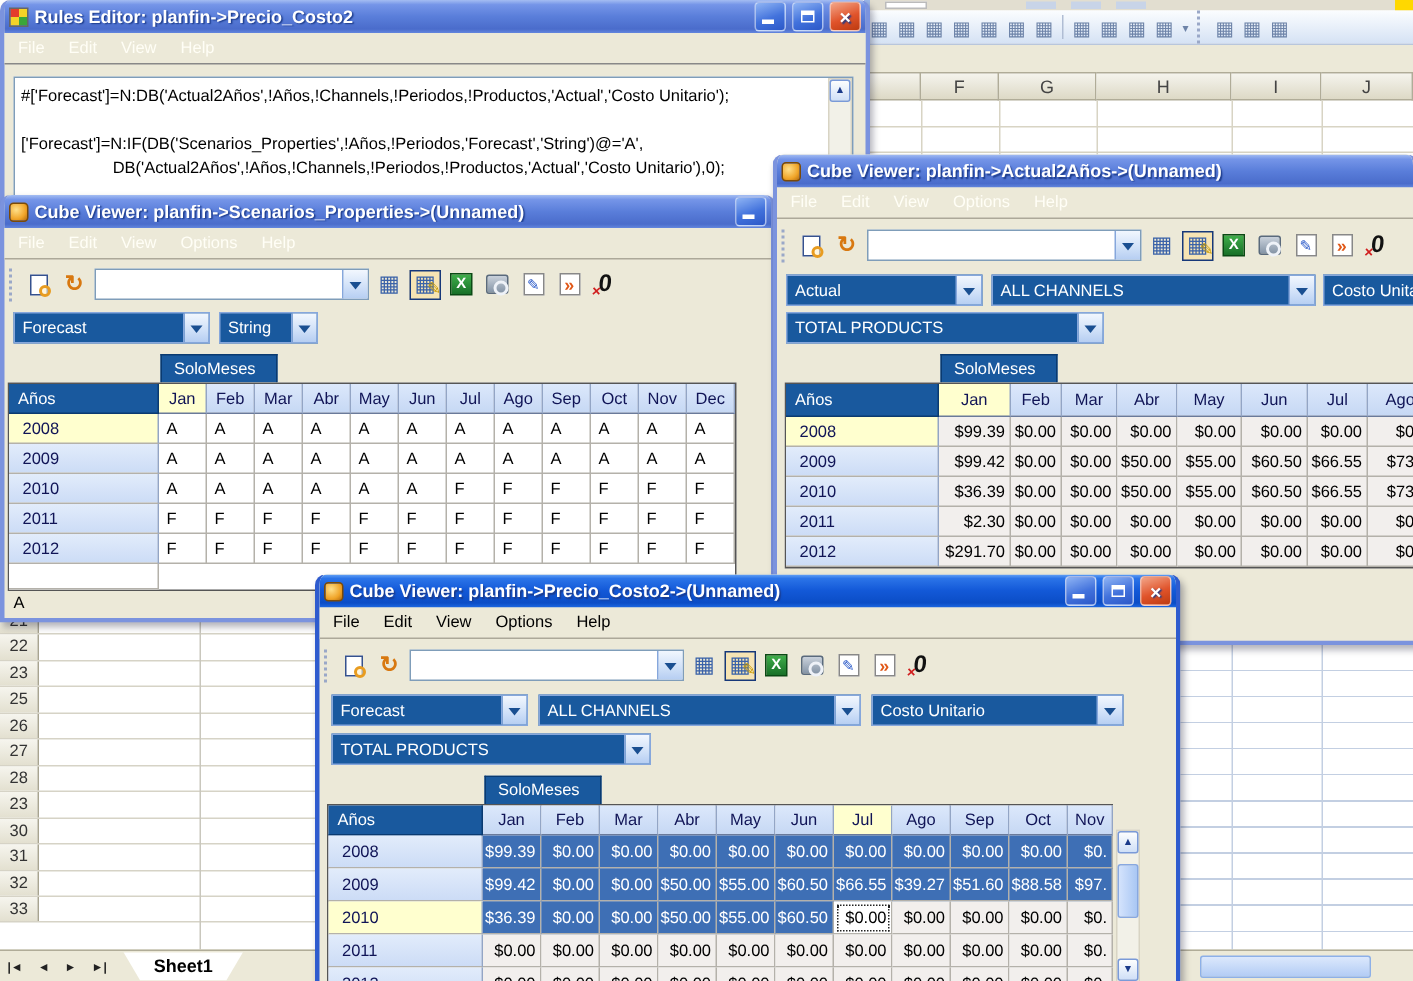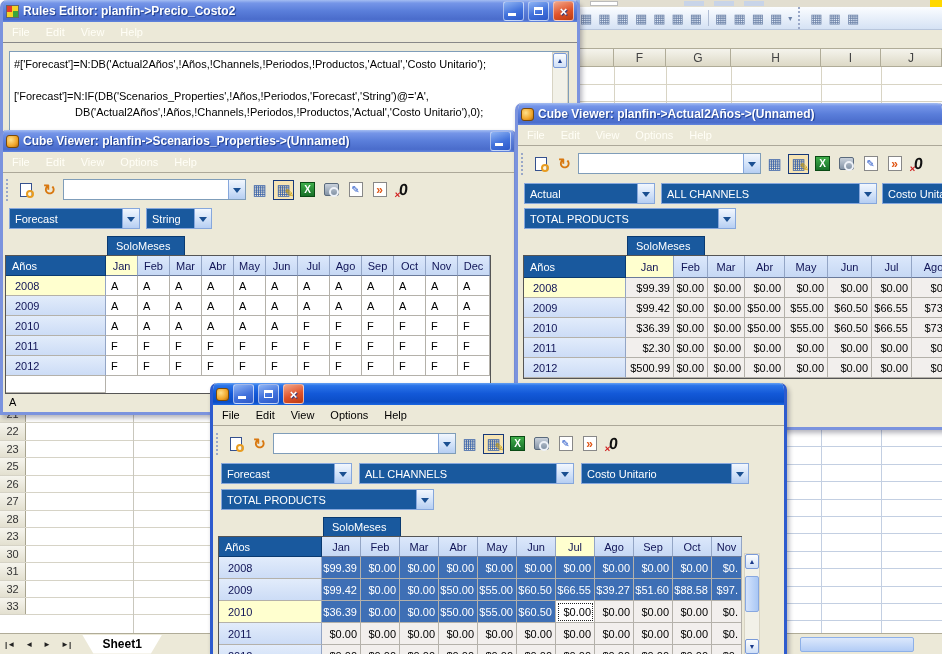--- a/index.html
+++ b/index.html
@@ -513,36 +513,37 @@
           <div class="cv-cell num" style="width: 34px; height: 20px;">$0.00</div>
           <div class="cv-cell num" style="width: 37px; height: 20px;">$0.00</div>
           <div class="cv-cell num" style="width: 40px; height: 20px;">$0.00</div>
           <div class="cv-cell num" style="width: 43px; height: 20px;">$0.00</div>
           <div class="cv-cell num" style="width: 44px; height: 20px;">$0.00</div>
           <div class="cv-cell num" style="width: 40px; height: 20px;">$0.00</div>
           <div class="cv-cell num" style="width: 44px; height: 20px;">$0.0</div>
         </div>
         <div class="cv-row">
           <div class="cv-cell rlabel" style="width: 102px; height: 20px;">2012</div>
-          <div class="cv-cell num" style="width: 48px; height: 20px;">$500.99</div>
+          <div class="cv-cell num" style="width: 48px; height: 20px;">$291.70</div>
           <div class="cv-cell num" style="width: 34px; height: 20px;">$0.00</div>
           <div class="cv-cell num" style="width: 37px; height: 20px;">$0.00</div>
           <div class="cv-cell num" style="width: 40px; height: 20px;">$0.00</div>
           <div class="cv-cell num" style="width: 43px; height: 20px;">$0.00</div>
           <div class="cv-cell num" style="width: 44px; height: 20px;">$0.00</div>
           <div class="cv-cell num" style="width: 40px; height: 20px;">$0.00</div>
           <div class="cv-cell num" style="width: 44px; height: 20px;">$0.0</div>
         </div>
       </div>
     </div>
 </div>
 
 <div class="win" style="left:210px;top:383px;width:577px;height:275px;z-index:4;overflow:hidden">
   <div class="tbar act">
     <span class="cicon"></span>
+    <span class="ttl">Cube Viewer: planfin-&gt;Precio_Costo2-&gt;(Unnamed)</span>
     <span class="wbtn bmin">
         <span class="glyph-min"></span>
       </span>
     <span class="wbtn bmax">
         <span class="glyph-max"></span>
       </span>
     <span class="wbtn bclose">
         <span class="glyph-x">×</span>
       </span>
   </div>

